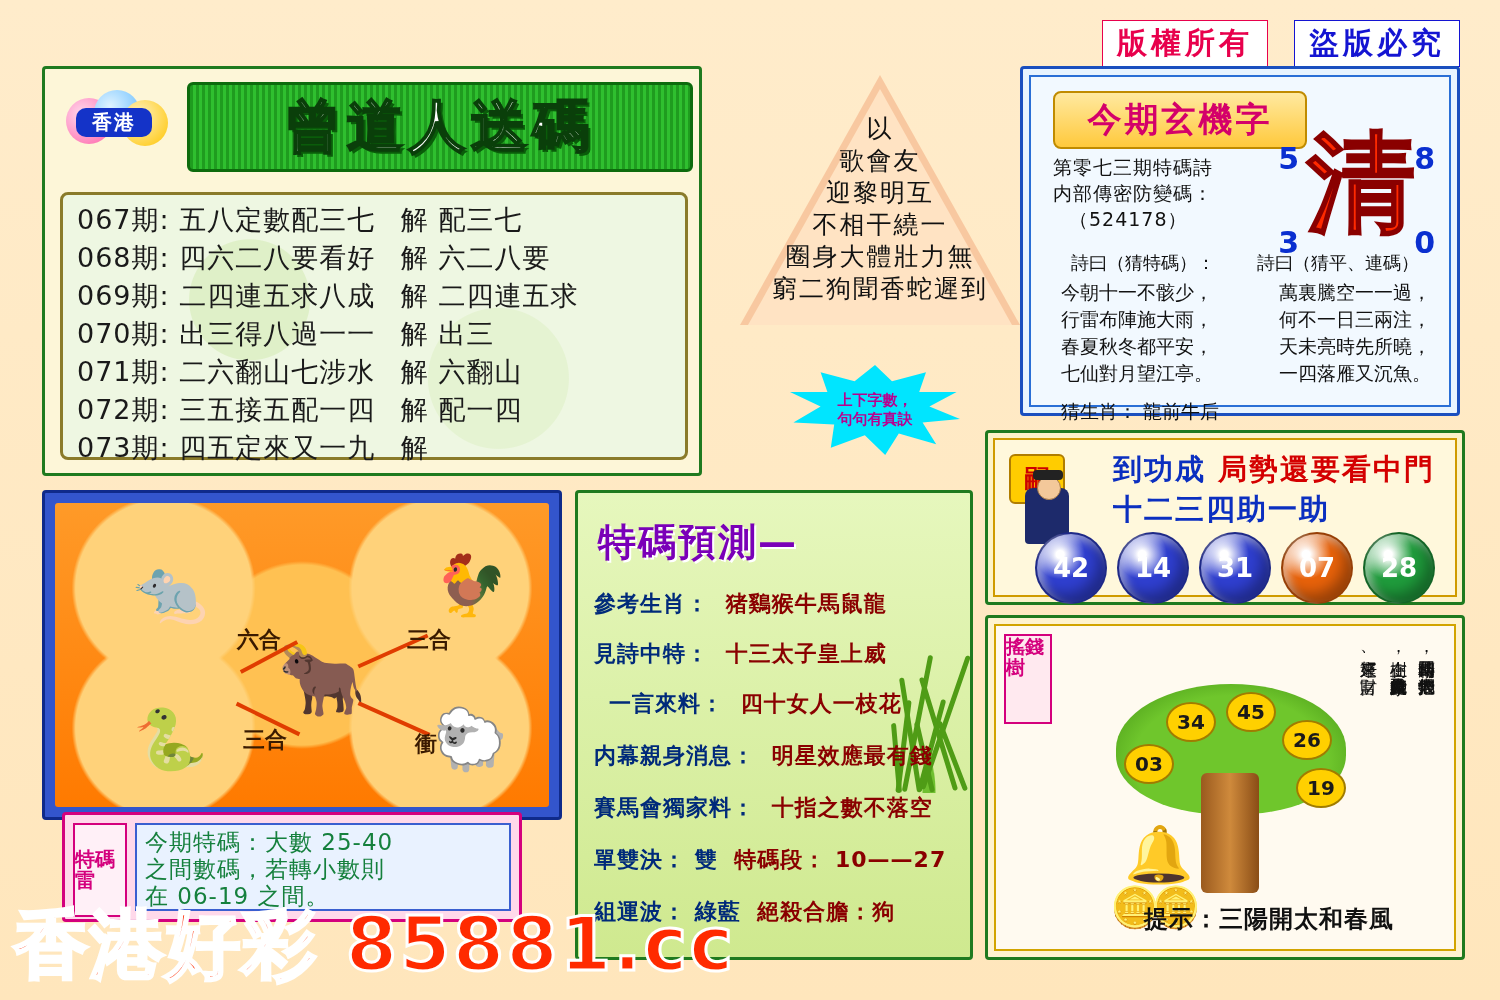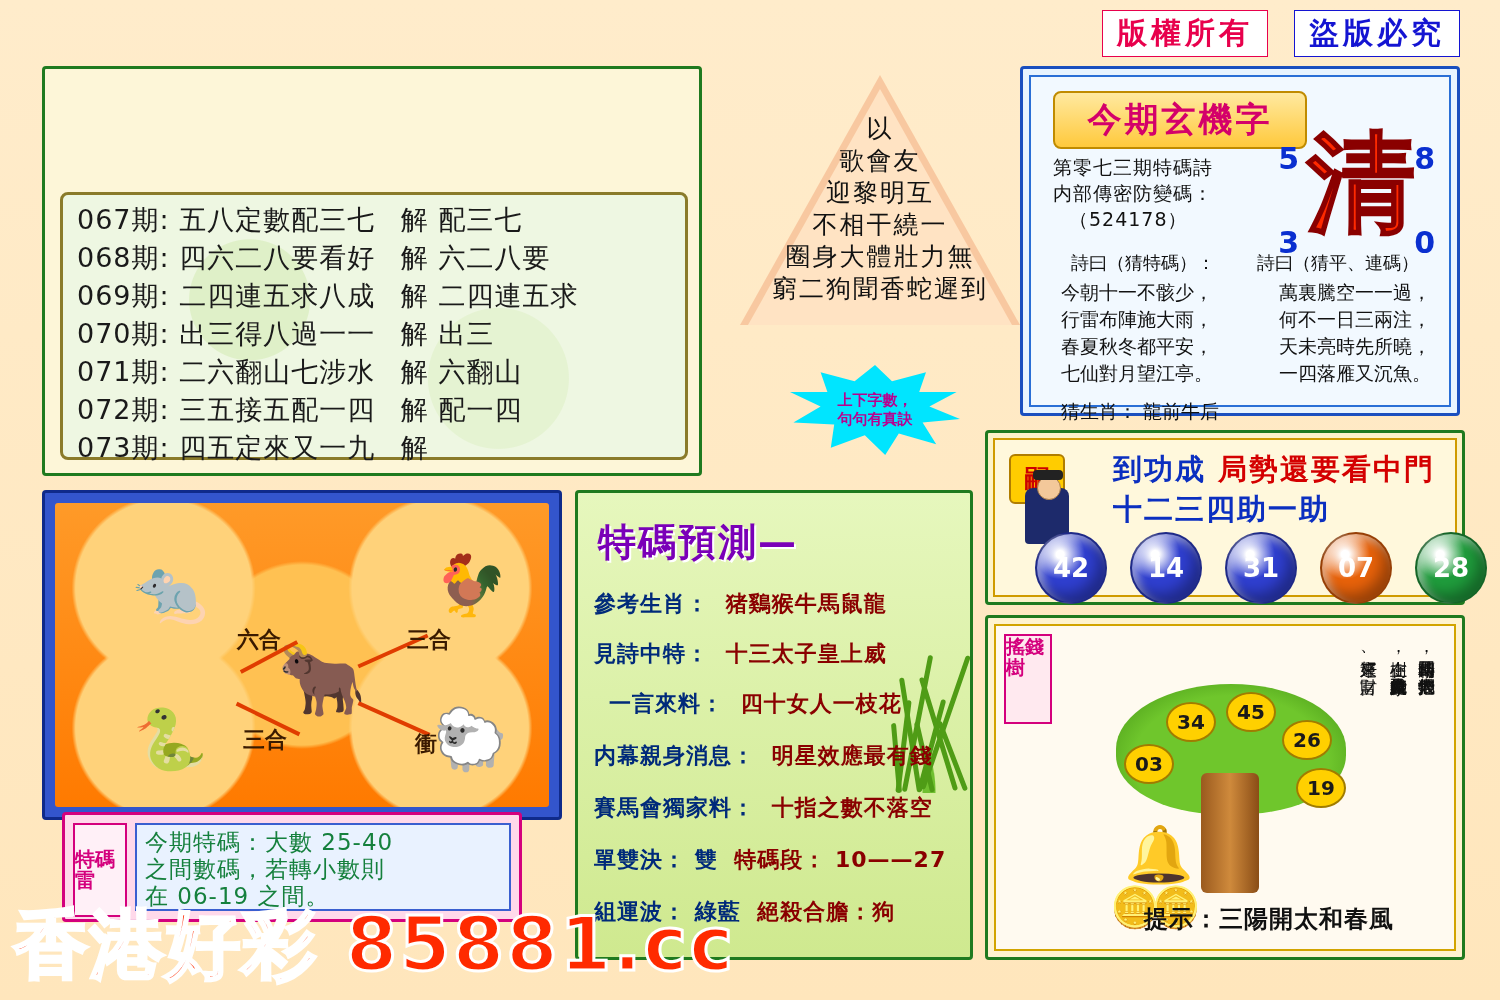--- a/index.html
+++ b/index.html
@@ -5,21 +5,21 @@
   html,body{margin:0;padding:0;}
   body{
     width:1500px;height:1000px;
     background:#ffe9c2;
     font-family:"DejaVu Sans","Liberation Sans",sans-serif;
     position:relative;overflow:hidden;
   }
   .page{position:absolute;inset:0;background:linear-gradient(180deg,#ffeccb 0%,#ffe6bc 100%);}
 
   
-  .copyright{position:absolute;top:10px;right:40px;display:flex;gap:26px;align-items:center;}
+  .copyright{position:absolute;top:20px;right:40px;display:flex;gap:26px;align-items:center;}
   .cw{
     font-size:30px;font-weight:bold;color:#e8004c;
     background:#fff;border:1px solid #e8004c;padding:2px 14px;letter-spacing:4px;
     font-family:"DejaVu Sans",sans-serif;
   }
   .cw.b{color:#1414d2;border-color:#1414d2;}
 
   
   .panel{position:absolute;box-sizing:border-box;}
 
@@ -120,21 +120,21 @@
   #balls{left:985px;top:430px;width:480px;height:175px;background:#fdf3c8;border:3px solid #1f7a1f;border-radius:4px;}
   #balls .inner{position:absolute;inset:5px;border:2px solid #cf9b00;background:#fff8dc;padding-left:8px;}
   .bTitle1{position:absolute;left:118px;top:10px;font-size:29px;font-weight:bold;color:#d40000;letter-spacing:2px;}
   .bTitle1 .blue{color:#0b2fc0;}
   .bTitle2{position:absolute;left:118px;top:50px;font-size:29px;font-weight:bold;color:#0b2fc0;letter-spacing:2px;}
   .manIcon{position:absolute;left:14px;top:14px;width:96px;height:92px;}
   .manIcon .sq{position:absolute;left:0;top:0;width:52px;height:46px;background:#ffcc00;border:2px solid #b07d00;border-radius:6px;display:flex;align-items:center;justify-content:center;font-size:26px;font-weight:bold;color:#c00;}
   .manIcon .body{position:absolute;left:16px;top:34px;width:44px;height:56px;background:#1d2a6b;border-radius:8px 8px 4px 4px;}
   .manIcon .head{position:absolute;left:28px;top:22px;width:22px;height:22px;border-radius:50%;background:#f3c89a;border:1px solid #a97c4a;}
   .manIcon .hat{position:absolute;left:24px;top:16px;width:30px;height:10px;background:#222;border-radius:4px;}
-  .ballRow{position:absolute;left:40px;top:92px;display:flex;gap:23px;}
+  .ballRow{position:absolute;left:40px;top:92px;display:flex;gap:10px;}
   .ball{width:68px;height:68px;border-radius:50%;display:flex;align-items:center;justify-content:center;
         font-size:26px;font-weight:bold;color:#fff;border:2px solid rgba(0,0,0,.35);
         box-shadow:inset -7px -8px 14px rgba(0,0,0,.35),inset 6px 6px 10px rgba(255,255,255,.55);}
 
   
   #zodiac{left:42px;top:490px;width:520px;height:330px;background:#3355cc;border:3px solid #0f2a8a;border-radius:4px;}
   #zodiac .field{position:absolute;inset:10px;background:radial-gradient(circle at 22% 28%,#ffd27a 0 88px,transparent 92px),
                                     radial-gradient(circle at 78% 28%,#ffd27a 0 88px,transparent 92px),
                                     radial-gradient(circle at 22% 74%,#ffd27a 0 88px,transparent 92px),
                                     radial-gradient(circle at 78% 74%,#ffd27a 0 88px,transparent 92px),
@@ -207,20 +207,29 @@
 <div class="page">
 
   <div class="copyright">
     <div class="cw">版權所有</div>
     <div class="cw b">盜版必究</div>
   </div>
 
   <div class="panel" id="leftTop"></div>
 
   <div id="bannerWrap">
+    <div class="hkbadge">
+      <div class="petal p1"></div>
+        <div class="petal p2"></div>
+        <div class="petal p3"></div>
+      <div class="lbl">香港</div>
+    </div>
+    <div class="banner">
+      <span>曾道人送碼</span>
+    </div>
   </div>
 
   <div id="linesBox">
     <div class="line">
       <span>067期:</span>
       <span>五八定數配三七</span>
       <span class="sol">解 配三七</span>
     </div>
     <div class="line">
       <span>068期:</span>

